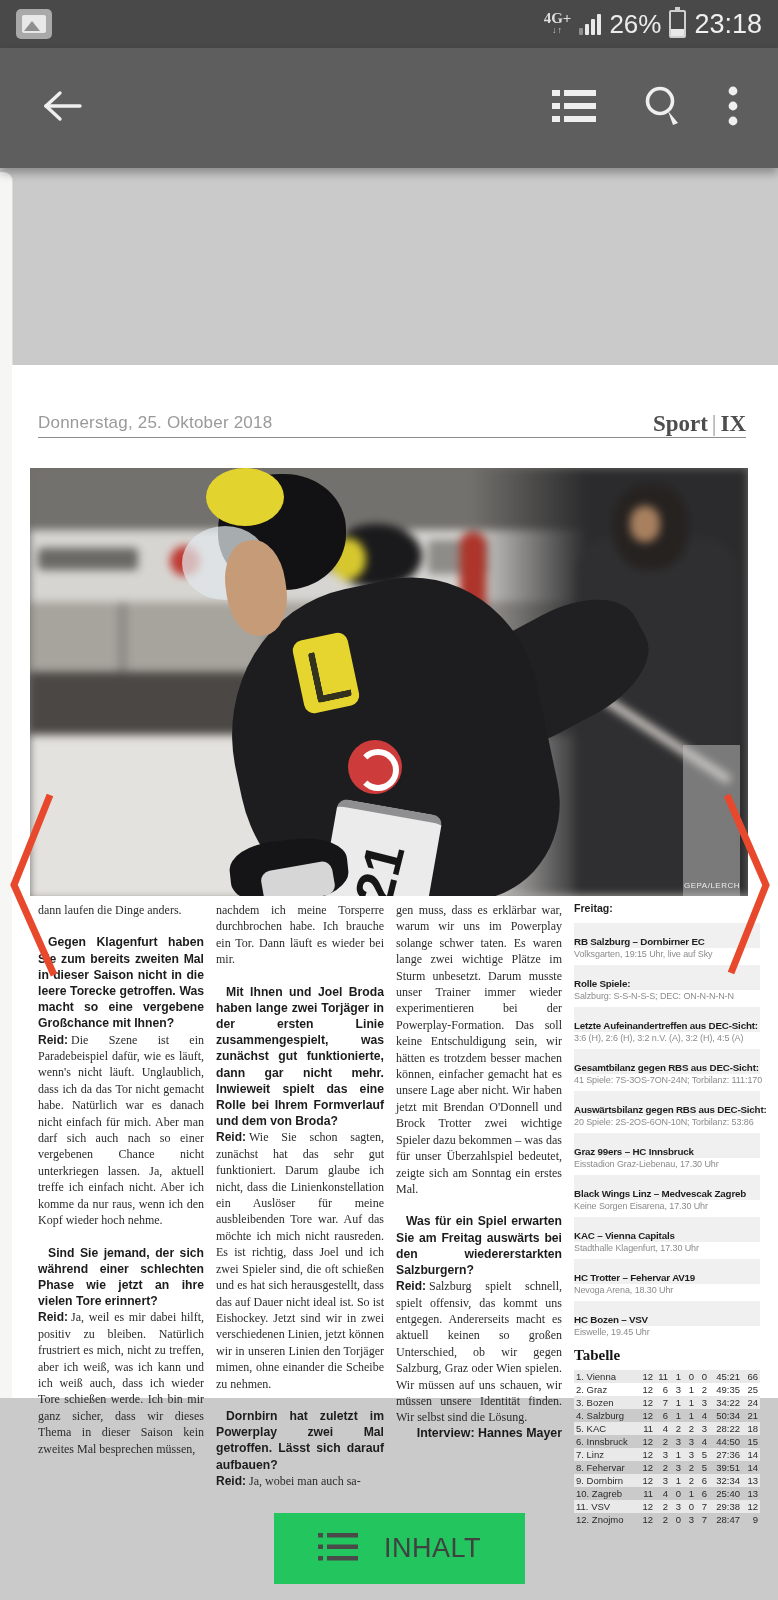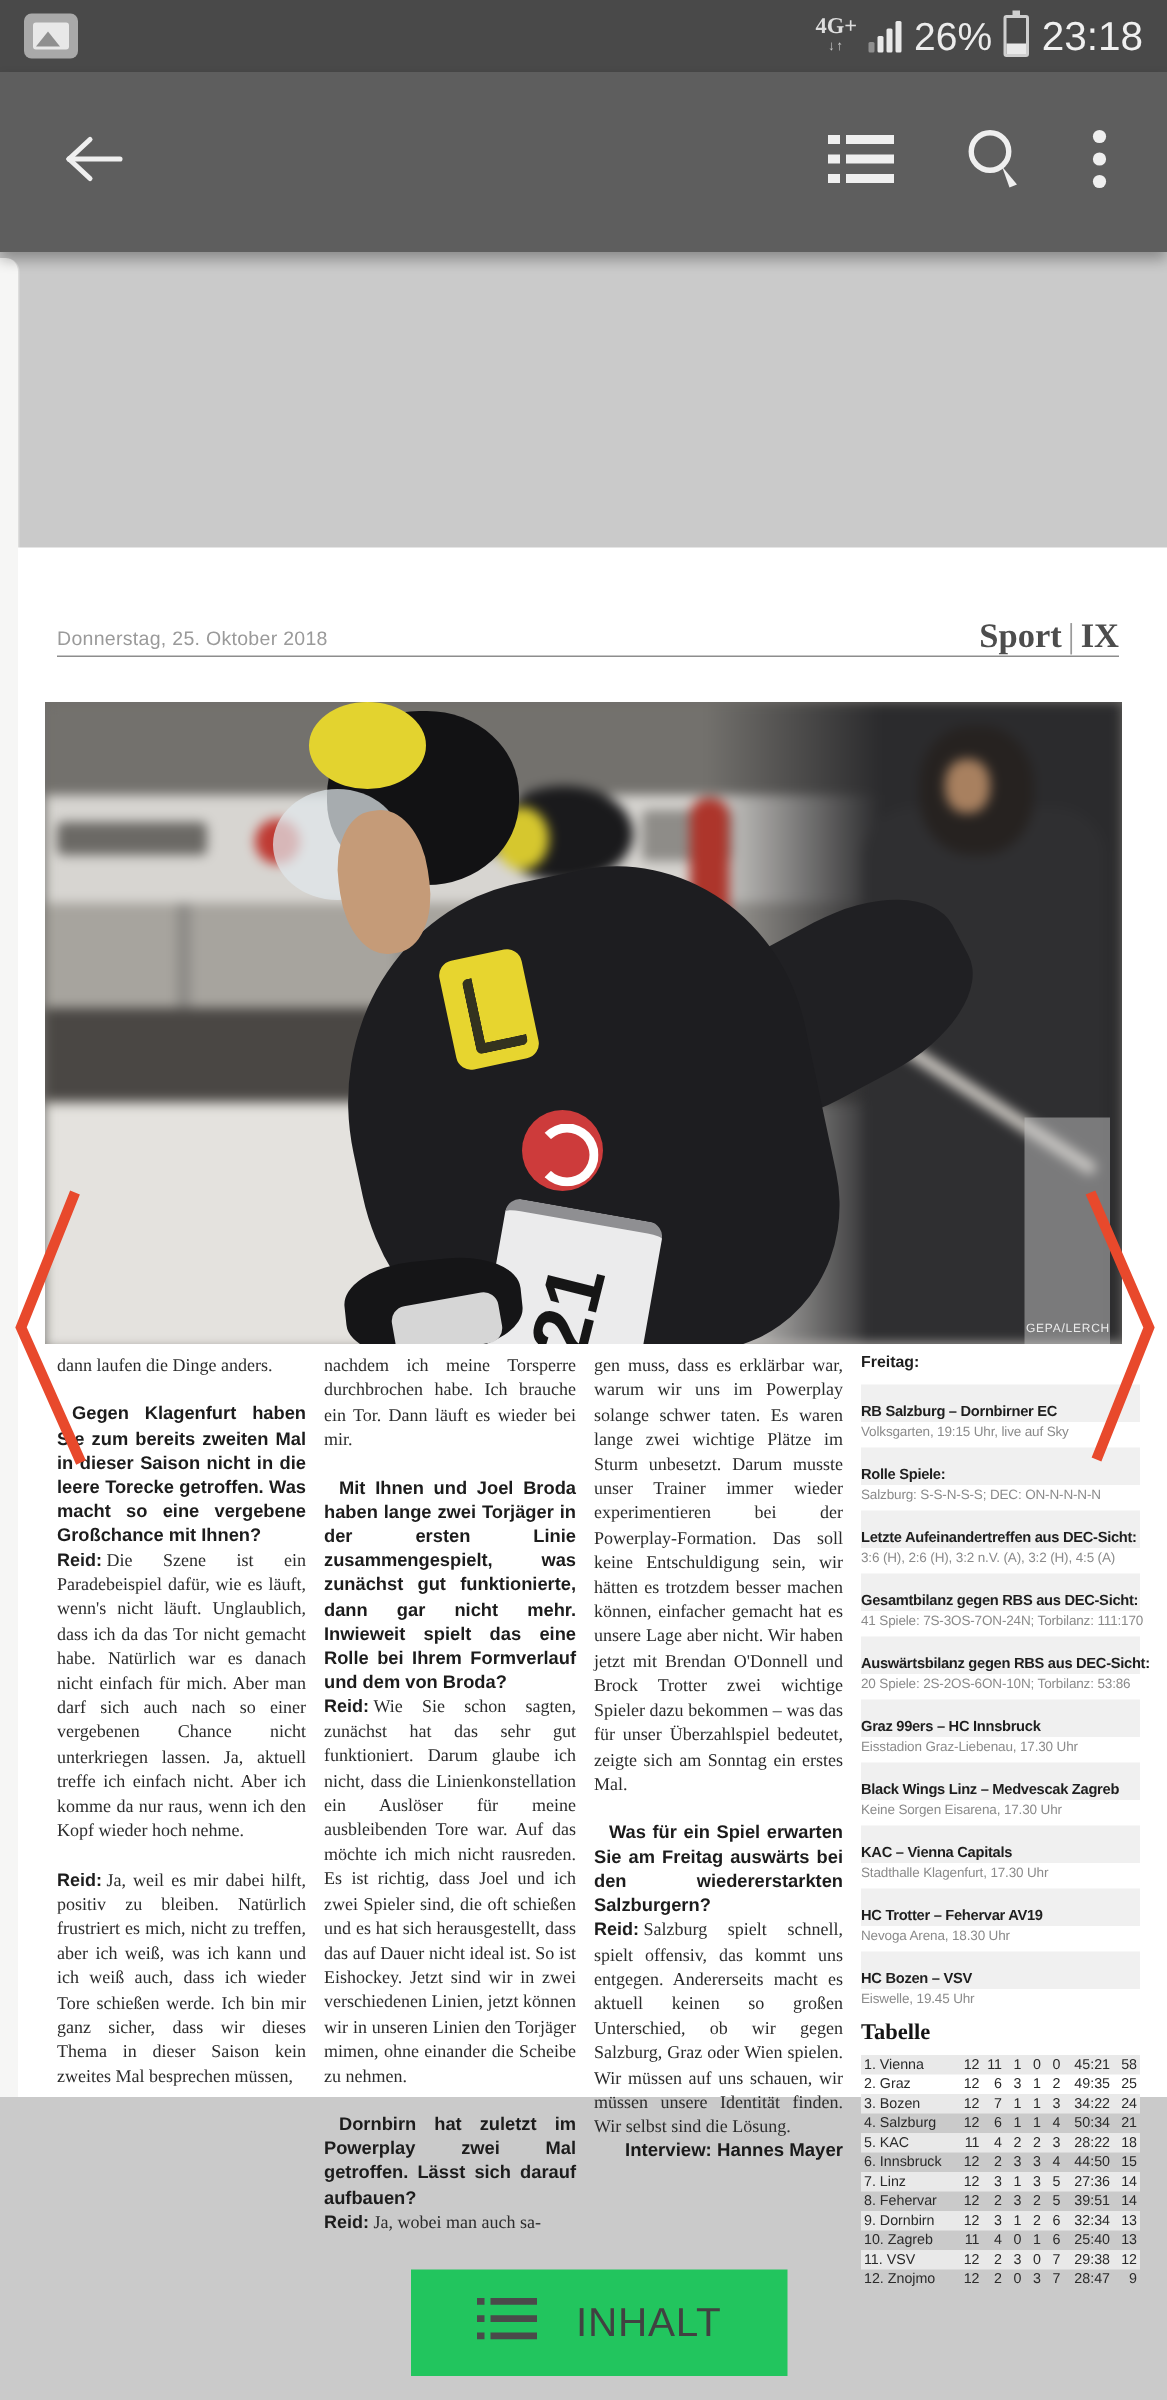--- a/index.html
+++ b/index.html
@@ -32,21 +32,21 @@
   .tb-back{margin-left:42px;}
   .tb-spacer{flex:1;}
   .tb-icon{margin-right:46px;display:flex;align-items:center;justify-content:center;}
 
   
   .page-edge{position:absolute;left:0;top:172px;width:12px;height:1226px;background:#f6f6f5;
              border-top-right-radius:9px;border-right:1px solid rgba(0,0,0,.10);}
   .page{position:absolute;left:12px;top:365px;width:766px;height:1033px;background:#ffffff;}
 
   .ph-row{position:absolute;left:26px;top:36px;right:32px;height:36px;}
-  .p-date{position:absolute;left:0;bottom:4px;font-size:13px;color:#9a9a9a;letter-spacing:.2px;}
+  .p-date{position:absolute;left:0;bottom:4px;font-size:17px;color:#9a9a9a;letter-spacing:.2px;}
   .p-section{position:absolute;right:0;bottom:0;font-family:"Liberation Serif",serif;font-weight:bold;
              font-size:23px;color:#4d4d4d;}
   .p-section .div{color:#9a9a9a;font-weight:normal;padding:0 4px;}
   .p-rule{position:absolute;left:26px;top:72px;right:32px;height:1px;background:#8d8d8d;}
 
   
   .photo{position:absolute;left:18px;top:103px;width:718px;height:428px;overflow:hidden;background:#6f6d69;}
   .photo *{position:absolute;}
   .blurlayer{left:0;top:0;width:100%;height:100%;filter:blur(4px);}
   .ph-boards{left:0;top:0;width:718px;height:62px;background:#73716d;}
@@ -272,20 +272,21 @@
       <span class="ph-credit">GEPA/LERCH</span>
     </div>
 
     <div class="content">
       <div class="col c1">
         <p class="pr">dann laufen die Dinge anders.</p>
         <div class="gap"></div>
         <p class="q">Gegen Klagenfurt haben Sie zum bereits zweiten Mal in dieser Saison nicht in die leere Torecke getroffen. Was macht so eine vergebene Großchance mit Ihnen?</p>
         <p class="pr"><b class="lead">Reid:</b><span>Die Szene ist ein Paradebeispiel dafür, wie es läuft, wenn's nicht läuft. Unglaublich, dass ich da das Tor nicht gemacht habe. Natürlich war es danach nicht einfach für mich. Aber man darf sich auch nach so einer vergebenen Chance nicht unterkriegen lassen. Ja, aktuell treffe ich einfach nicht. Aber ich komme da nur raus, wenn ich den Kopf wieder hoch nehme.</span></p>
         <div class="gap"></div>
+        <p class="q">Sind Sie jemand, der sich während einer schlechten Phase wie jetzt an ihre vielen Tore erinnert?</p>
         <p class="pr"><b class="lead">Reid:</b><span>Ja, weil es mir dabei hilft, positiv zu bleiben. Natürlich frustriert es mich, nicht zu treffen, aber ich weiß, was ich kann und ich weiß auch, dass ich wieder Tore schießen werde. Ich bin mir ganz sicher, dass wir dieses Thema in dieser Saison kein zweites Mal besprechen müssen,</span></p>
       </div>
       <div class="col c2">
         <p class="pr">nachdem ich meine Torsperre durchbrochen habe. Ich brauche ein Tor. Dann läuft es wieder bei mir.</p>
         <div class="gap"></div>
         <p class="q">Mit Ihnen und Joel Broda haben lange zwei Torjäger in der ersten Linie zusammengespielt, was zunächst gut funktionierte, dann gar nicht mehr. Inwieweit spielt das eine Rolle bei Ihrem Formverlauf und dem von Broda?</p>
         <p class="pr"><b class="lead">Reid:</b><span>Wie Sie schon sagten, zunächst hat das sehr gut funktioniert. Darum glaube ich nicht, dass die Linienkonstellation ein Auslöser für meine ausbleibenden Tore war. Auf das möchte ich mich nicht rausreden. Es ist richtig, dass Joel und ich zwei Spieler sind, die oft schießen und es hat sich herausgestellt, dass das auf Dauer nicht ideal ist. So ist Eishockey. Jetzt sind wir in zwei verschiedenen Linien, jetzt können wir in unseren Linien den Torjäger mimen, ohne einander die Scheibe zu nehmen.</span></p>
         <div class="gap"></div>
         <p class="q">Dornbirn hat zuletzt im Powerplay zwei Mal getroffen. Lässt sich darauf aufbauen?</p>
         <p class="pr"><b class="lead">Reid:</b><span>Ja, wobei man auch sa-</span></p>
@@ -344,21 +345,21 @@
         <div class="tab-title">Tabelle</div>
         <div>
             <div class="tr alt">
               <span class="td c0">1. Vienna</span>
               <span class="td c1">12</span>
               <span class="td c2">11</span>
               <span class="td c3">1</span>
               <span class="td c4">0</span>
               <span class="td c5">0</span>
               <span class="td c6">45:21</span>
-              <span class="td c7">58</span>
+              <span class="td c7">66</span>
             </div>
             <div class="tr">
               <span class="td c0">2. Graz</span>
               <span class="td c1">12</span>
               <span class="td c2">6</span>
               <span class="td c3">3</span>
               <span class="td c4">1</span>
               <span class="td c5">2</span>
               <span class="td c6">49:35</span>
               <span class="td c7">25</span>

